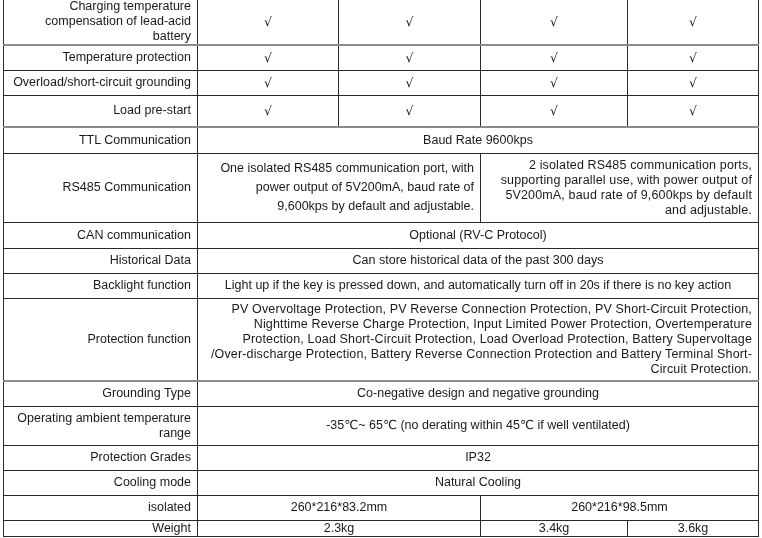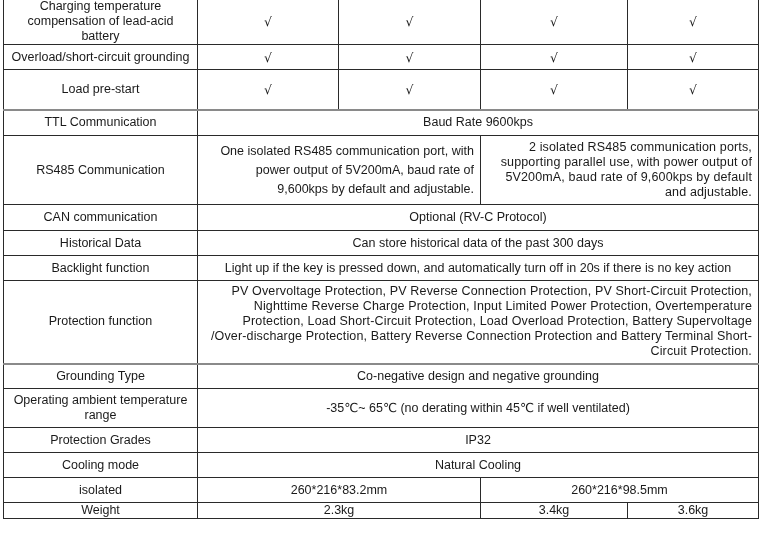--- a/index.html
+++ b/index.html
@@ -3,21 +3,21 @@
 <meta charset="utf-8">
 <style>
   html, body { margin:0; padding:0; background:#ffffff; }
   body { width:762px; height:538px; overflow:hidden; position:relative;
          font-family:"Liberation Sans", "DejaVu Sans", sans-serif; color:#1a1a1a; }
   .spec-table { position:absolute; left:3px; top:-2px; border-collapse:collapse;
                 table-layout:fixed; width:755px; }
   .spec-table td { border:1px solid #2a2a2a; padding:0 6px; font-size:12.5px;
                    line-height:15px; vertical-align:middle; }
   .spec-table tr.thick-top td { border-top:2px solid #8a8a8a; }
-  .label { text-align:center; }
+  .label { text-align:right; }
   .val { text-align:center; }
   .val-left { text-align:right; }
   .check { font-family:"DejaVu Sans", sans-serif; font-size:12px; }
   .wide { font-size:12.5px; letter-spacing:0.15px; line-height:15.5px; }
 </style>
 </head>
 <body>
 
 <table class="spec-table">
   <colgroup>
@@ -28,28 +28,35 @@
       <col style="width:131px">
   </colgroup>
   <tbody>
     <tr style="height:43px">
       <td class="label">Charging temperature compensation of lead-acid battery</td>
       <td class="val check">√</td>
       <td class="val check">√</td>
       <td class="val check">√</td>
       <td class="val check">√</td>
     </tr>
+    <tr class="thick-top" style="height:25px">
+      <td class="label">Temperature protection</td>
+      <td class="val check">√</td>
+      <td class="val check">√</td>
+      <td class="val check">√</td>
+      <td class="val check">√</td>
+    </tr>
     <tr style="height:25px">
       <td class="label">Overload/short-circuit grounding</td>
       <td class="val check">√</td>
       <td class="val check">√</td>
       <td class="val check">√</td>
       <td class="val check">√</td>
     </tr>
-    <tr style="height:40px">
+    <tr style="height:32px">
       <td class="label">Load pre-start</td>
       <td class="val check">√</td>
       <td class="val check">√</td>
       <td class="val check">√</td>
       <td class="val check">√</td>
     </tr>
     <tr class="thick-top" style="height:26px">
       <td class="label">TTL Communication</td>
       <td class="val" colspan="4">Baud Rate 9600kps</td>
     </tr>

